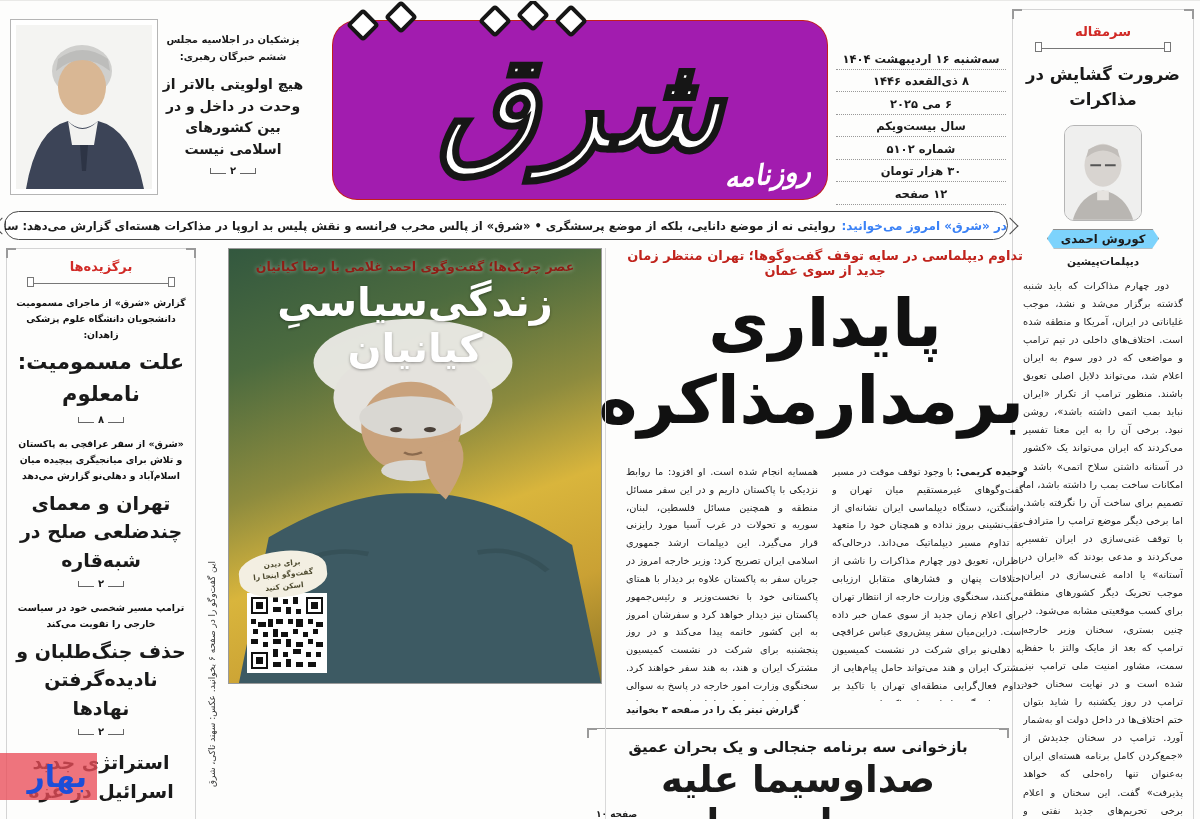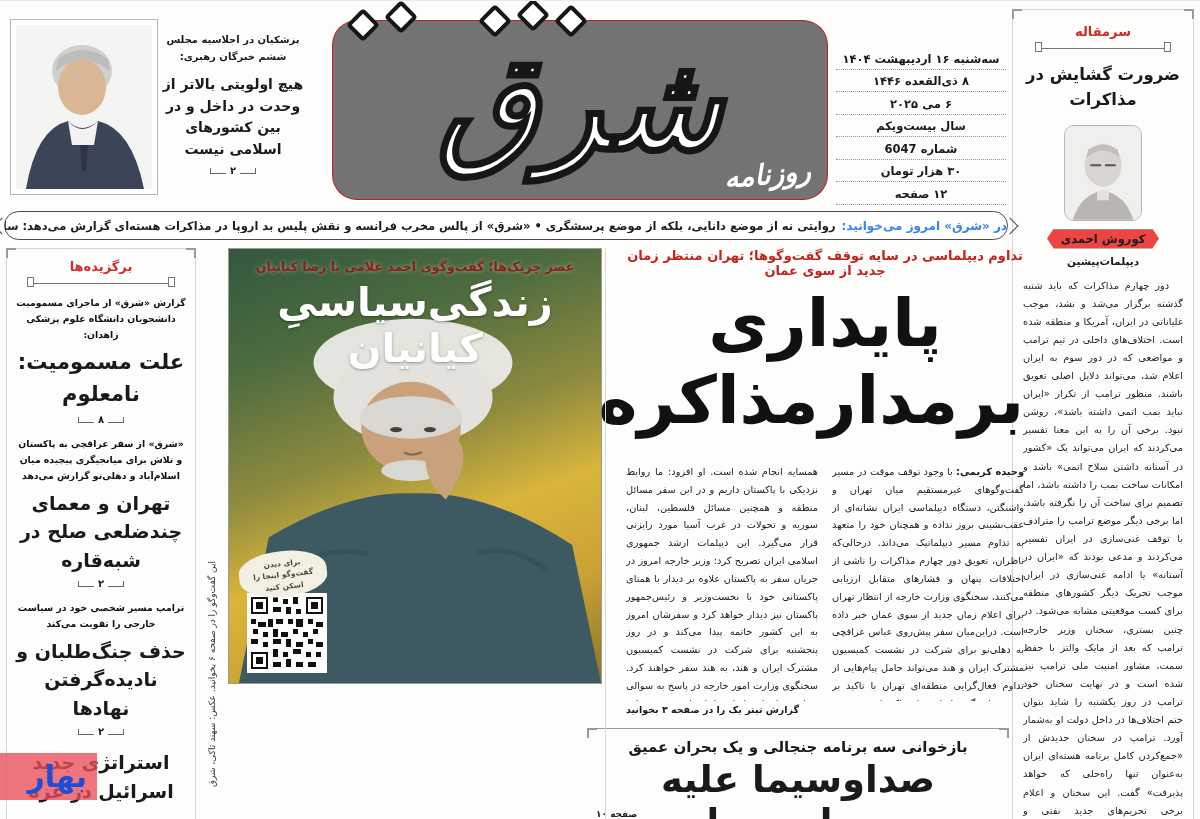--- a/index.html
+++ b/index.html
@@ -24,21 +24,21 @@
 
   
   .tl-block { position:absolute; left:6px; top:12px; width:300px; height:192px; }
   .tl-photo { position:absolute; left:4px; top:6px; width:148px; height:176px; border:1px solid #b5b5b5; background:#fff; padding:5px; }
   .tl-photo svg { width:100%; height:100%; display:block; }
   .tl-text { position:absolute; right:2px; top:18px; width:142px; text-align:center; }
   .tl-kicker { font-size:10px; font-weight:bold; line-height:1.7; }
   .tl-head { font-size:14px; font-weight:800; line-height:1.55; margin-top:9px; }
 
   
-  .masthead { position:absolute; left:333px; top:20px; width:494px; height:178px; background:#737373;
+  .masthead { position:absolute; left:333px; top:20px; width:494px; height:178px; background:#a21caf;
               border-radius:24px; box-shadow:0 0 0 1px #c21f1c; }
   .logo-script { position:absolute; inset:0; display:flex; align-items:center; justify-content:center;
                  font-size:132px; font-weight:bold; font-style:italic; color:#fff;
                  -webkit-text-stroke:3px #161616; letter-spacing:-6px; padding-bottom:14px; }
   .logo-dot { position:absolute; width:24px; height:24px; background:#fff; border:4px solid #161616;
               border-radius:4px; transform:rotate(45deg); }
   .logo-tagline { position:absolute; right:16px; bottom:8px; color:#fff; font-size:28px; font-style:italic;
                   font-weight:bold; transform:rotate(-5deg); }
 
   
@@ -46,21 +46,21 @@
   .dl-row { text-align:center; font-size:11.5px; font-weight:bold; padding:4.5px 0 3px 0; border-bottom:1px dotted #999; }
   .dl-row:last-child { border-bottom:1px dotted #999; }
 
   
   .ed-col { position:absolute; left:1012px; top:8px; width:182px; height:811px; border:1px solid #d4d4d4; border-bottom:none;
             padding:14px 10px 0 10px; background:#fdfdfc; }
   .sec-head { color:#d12b27; font-size:13px; font-weight:bold; text-align:center; letter-spacing:1px; }
   .ed-title { font-size:16.5px; font-weight:800; text-align:center; line-height:1.5; margin-top:14px; }
   .ed-photo { width:78px; height:96px; margin:12px auto 0 auto; border:1px solid #b5b5b5; border-radius:10px; overflow:hidden; background:#f2f2f2; }
   .ed-photo svg { width:100%; height:100%; display:block; }
-  .ed-author { width:112px; margin:8px auto 0 auto; border:1px solid #8d8d8d; background:#ef4444; font-size:11.5px; font-weight:bold;
+  .ed-author { width:112px; margin:8px auto 0 auto; border:1px solid #8d8d8d; background:#7dd3fc; font-size:11.5px; font-weight:bold;
                text-align:center; padding:2px 4px; border-radius:3px;
                clip-path:polygon(0 50%, 6% 0, 94% 0, 100% 50%, 94% 100%, 6% 100%); }
   .ed-role { font-size:10.5px; font-weight:bold; text-align:center; margin-top:6px; }
   .ed-body { margin-top:10px; font-size:9.8px; line-height:1.85; text-align:justify; color:#222;
              height:560px; overflow:hidden; }
   .ed-body .indent { display:inline-block; width:14px; }
 
   
   .ticker { position:absolute; left:4px; top:210px; width:1004px; height:29px; border:1.5px solid #4a4a4a;
             border-radius:15px; background:#fff; display:flex; align-items:center; justify-content:center; gap:6px; }
@@ -156,21 +156,21 @@
     <span class="logo-dot" style="left:56px; top:-16px;"></span>
     <div class="logo-script">شرق</div>
     <div class="logo-tagline">روزنامه</div>
   </div>
 
   <div class="dateline">
     <div class="dl-row">سه‌شنبه ۱۶ اردیبهشت ۱۴۰۴</div>
     <div class="dl-row">۸ ذی‌القعده ۱۴۴۶</div>
     <div class="dl-row">۶ می ۲۰۲۵</div>
     <div class="dl-row">سال بیست‌ویکم</div>
-    <div class="dl-row">شماره 6047</div>
+    <div class="dl-row">شماره ۵۱۰۲</div>
     <div class="dl-row">۳۰ هزار تومان</div>
     <div class="dl-row">۱۲ صفحه</div>
   </div>
 
   <div class="ed-col">
     <span class="cm tl"></span>
     <span class="cm tr"></span>
     <div class="sec-head">سرمقاله</div>
     <div class="orn"></div>
     <div class="ed-title">ضرورت گشایش در مذاکرات</div>

